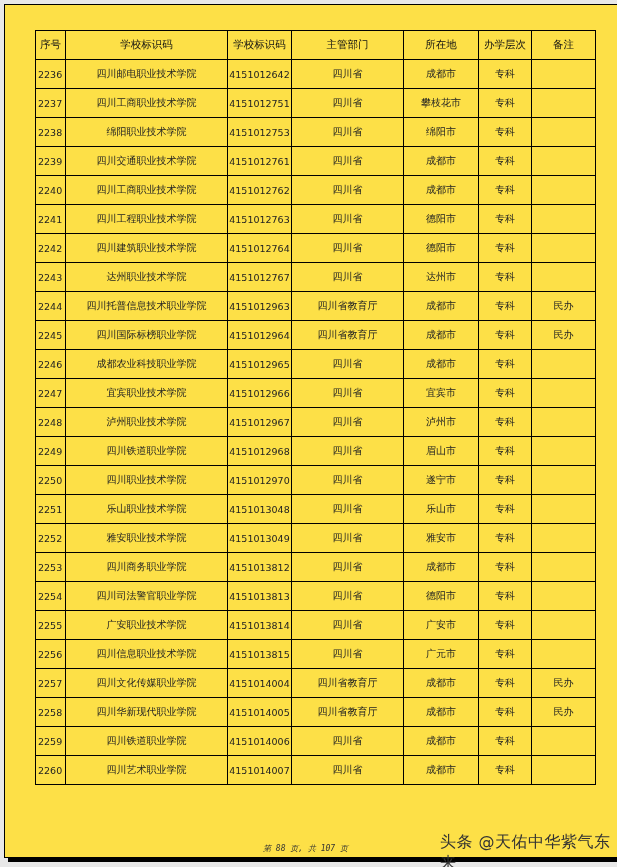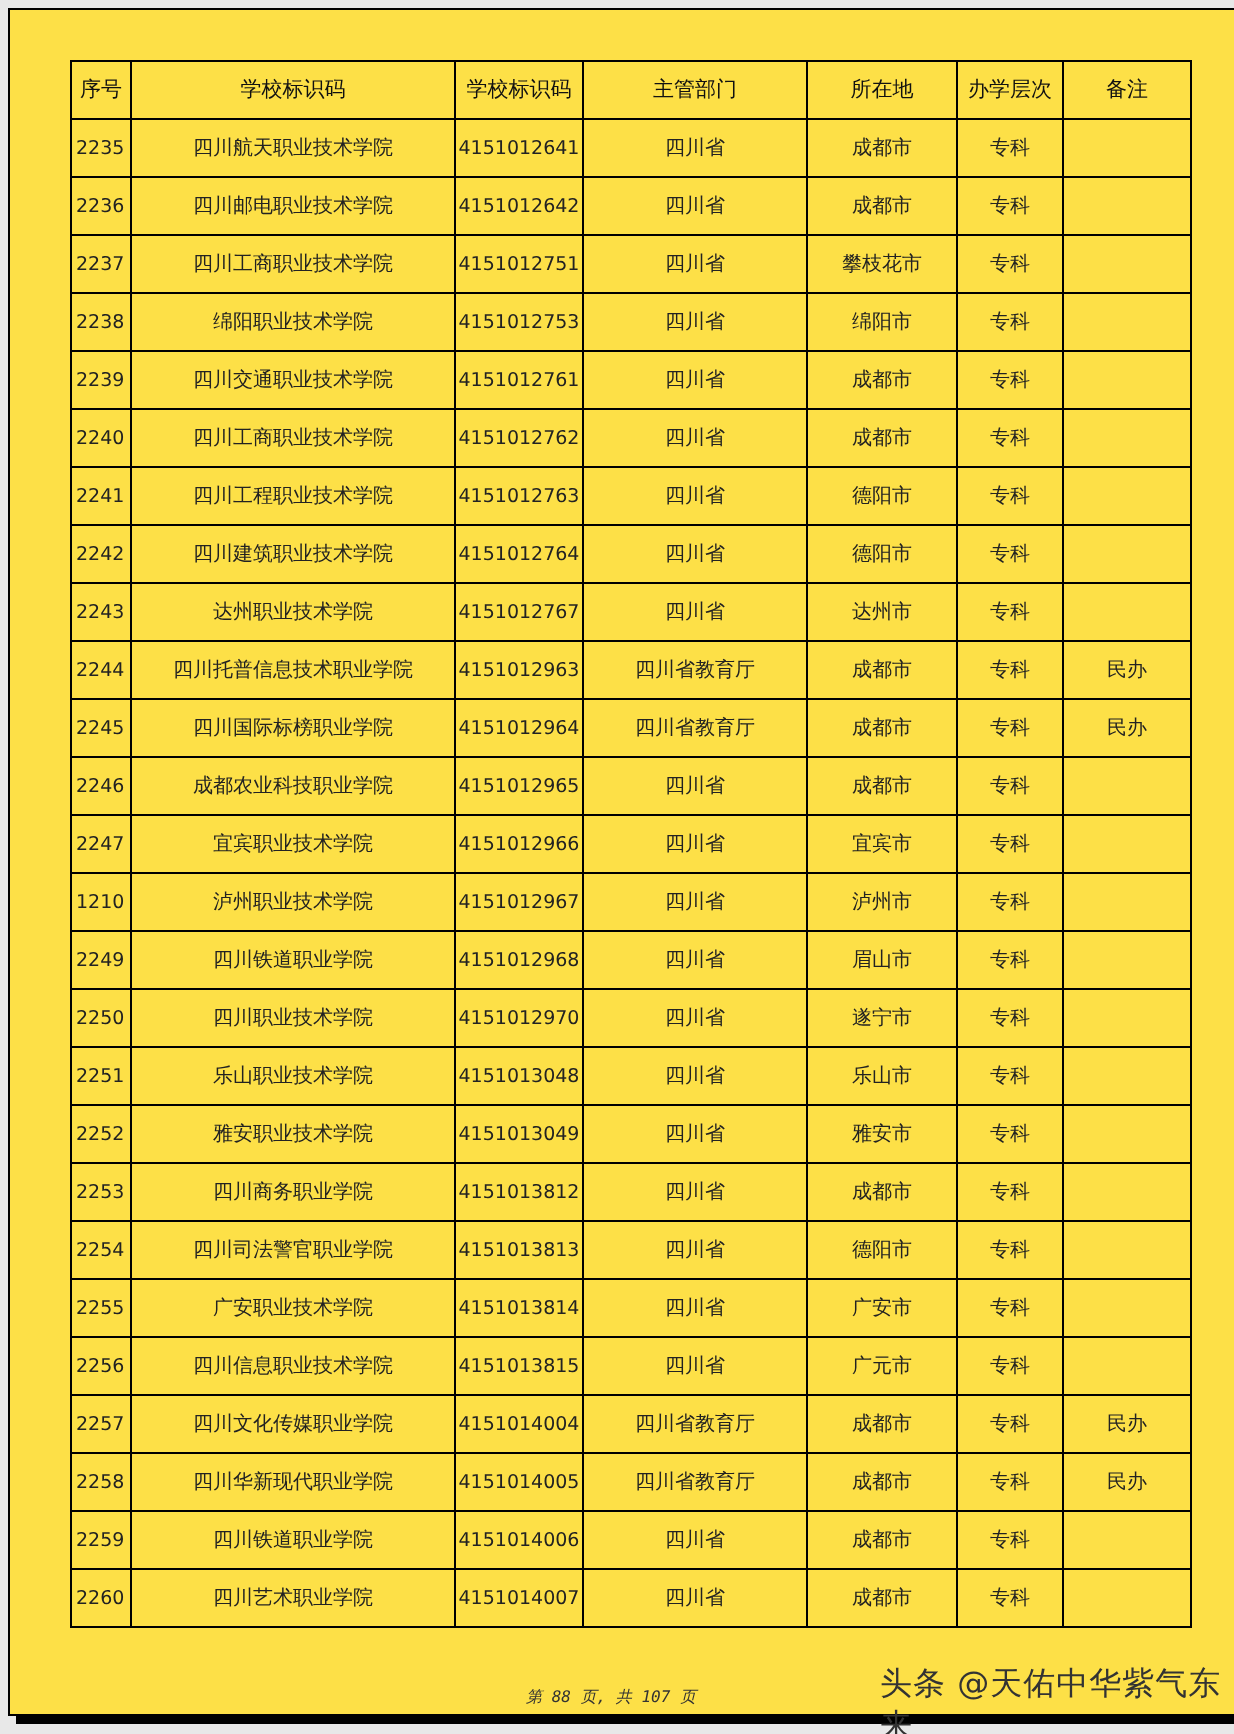--- a/index.html
+++ b/index.html
@@ -56,29 +56,20 @@
           <th>学校标识码</th>
           <th>学校标识码</th>
           <th>主管部门</th>
           <th>所在地</th>
           <th>办学层次</th>
           <th>备注</th>
         </tr>
     </thead>
     <tbody id="tbody">
         <tr>
-          <td class="seq">2235</td>
-          <td>四川航天职业技术学院</td>
-          <td class="code">4151012641</td>
-          <td>四川省</td>
-          <td>成都市</td>
-          <td>专科</td>
-          <td></td>
-        </tr>
-        <tr>
           <td class="seq">2236</td>
           <td>四川邮电职业技术学院</td>
           <td class="code">4151012642</td>
           <td>四川省</td>
           <td>成都市</td>
           <td>专科</td>
           <td></td>
         </tr>
         <tr>
           <td class="seq">2237</td>
@@ -173,21 +164,21 @@
         <tr>
           <td class="seq">2247</td>
           <td>宜宾职业技术学院</td>
           <td class="code">4151012966</td>
           <td>四川省</td>
           <td>宜宾市</td>
           <td>专科</td>
           <td></td>
         </tr>
         <tr>
-          <td class="seq">1210</td>
+          <td class="seq">2248</td>
           <td>泸州职业技术学院</td>
           <td class="code">4151012967</td>
           <td>四川省</td>
           <td>泸州市</td>
           <td>专科</td>
           <td></td>
         </tr>
         <tr>
           <td class="seq">2249</td>
           <td>四川铁道职业学院</td>

